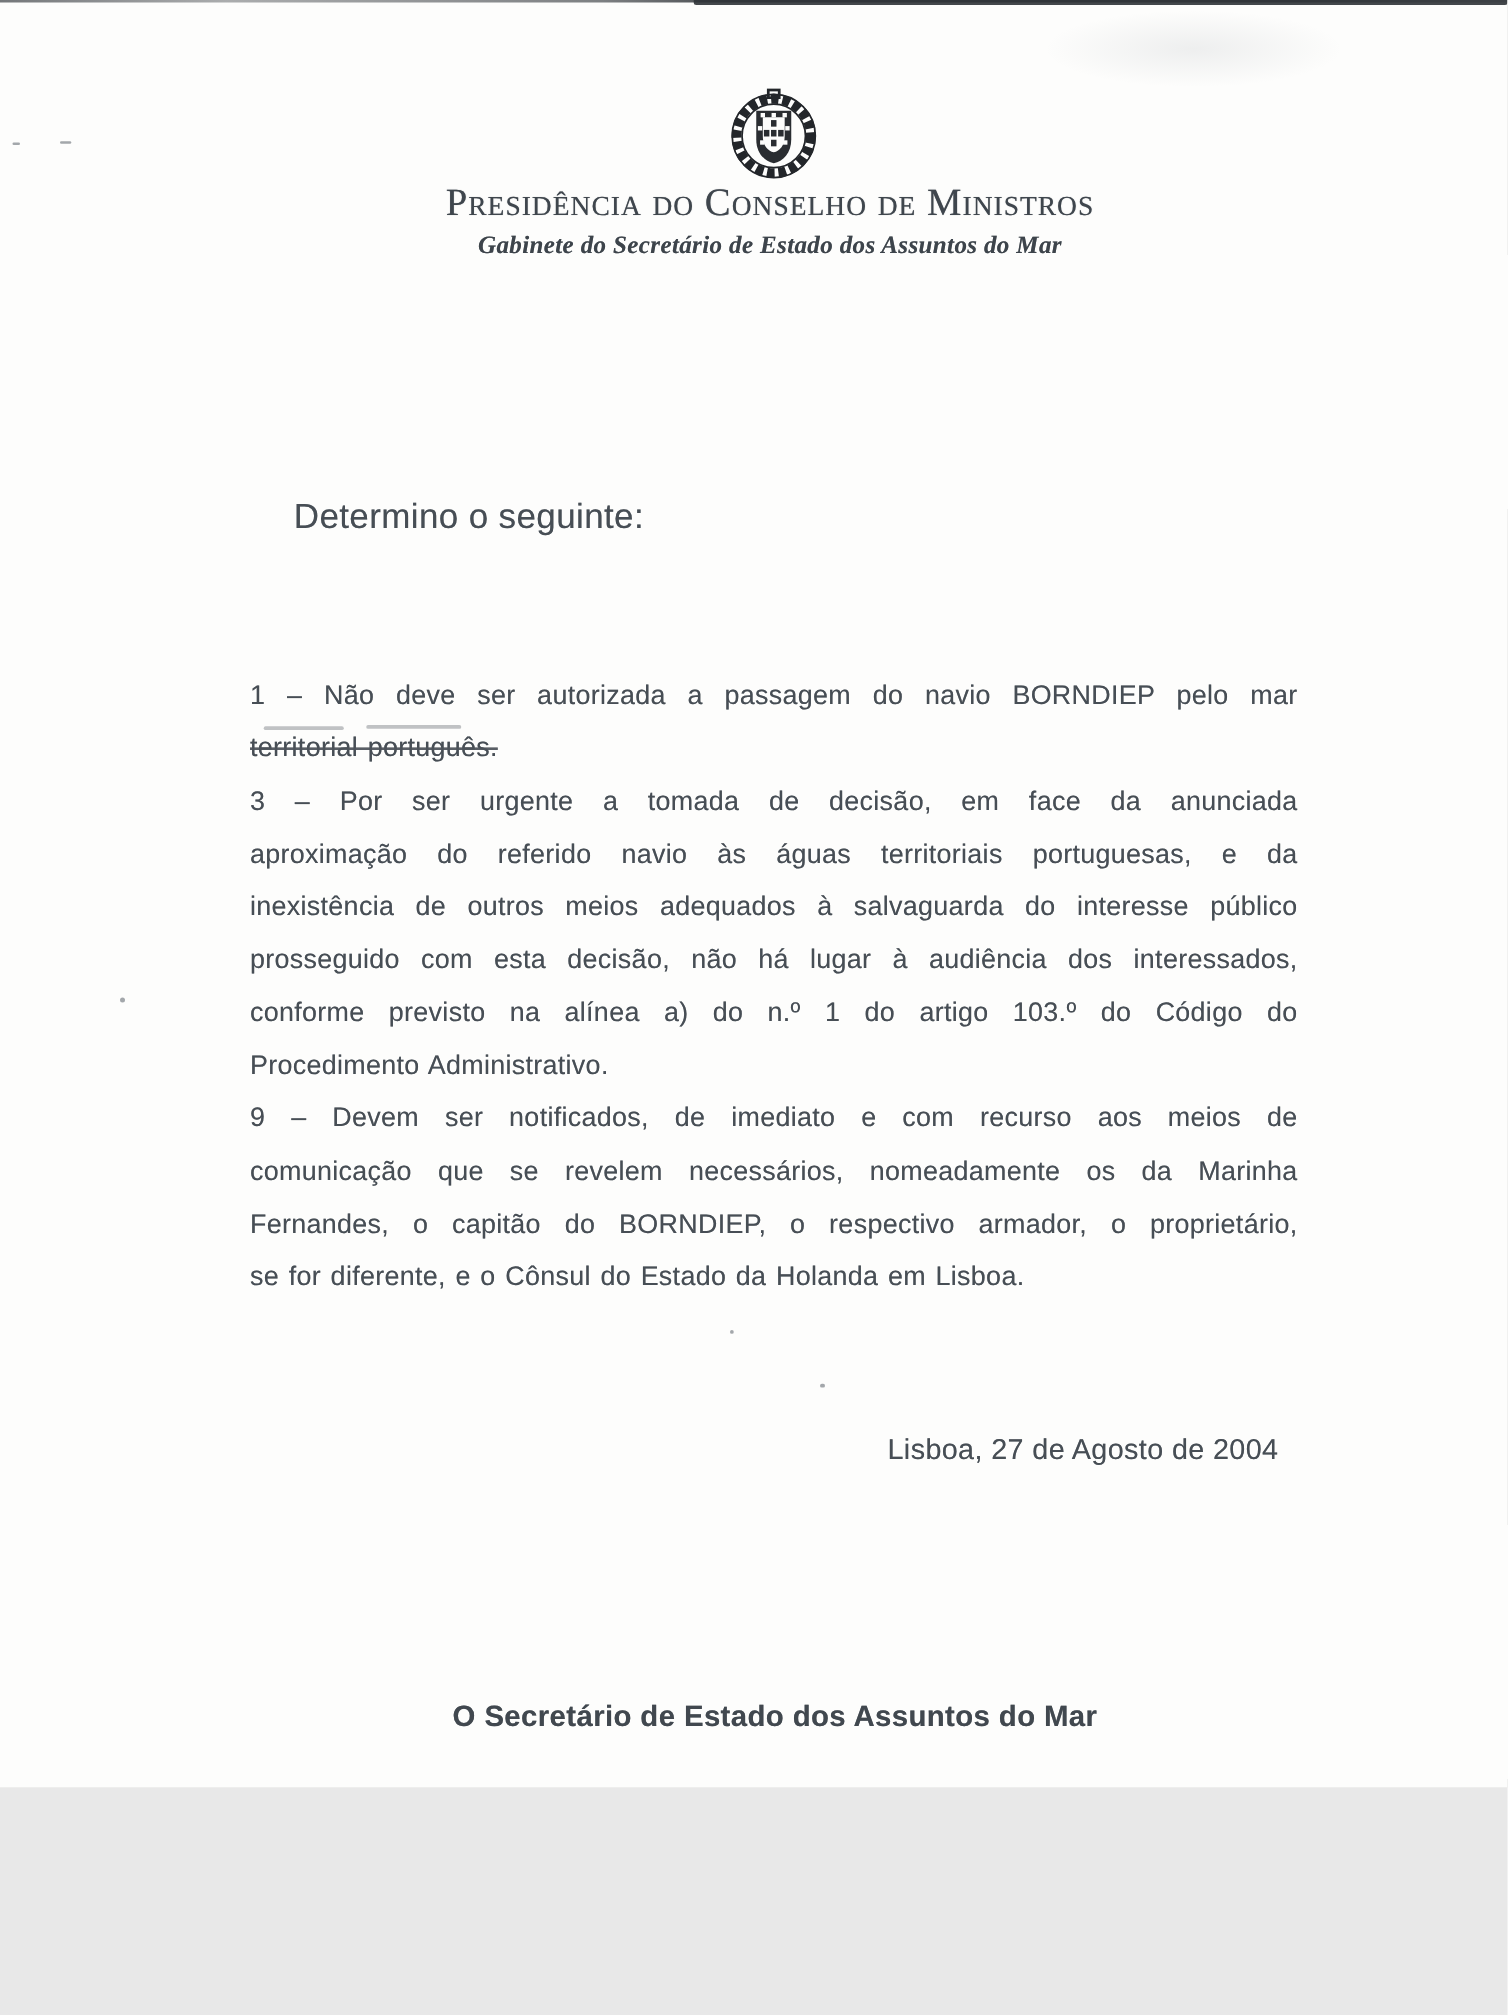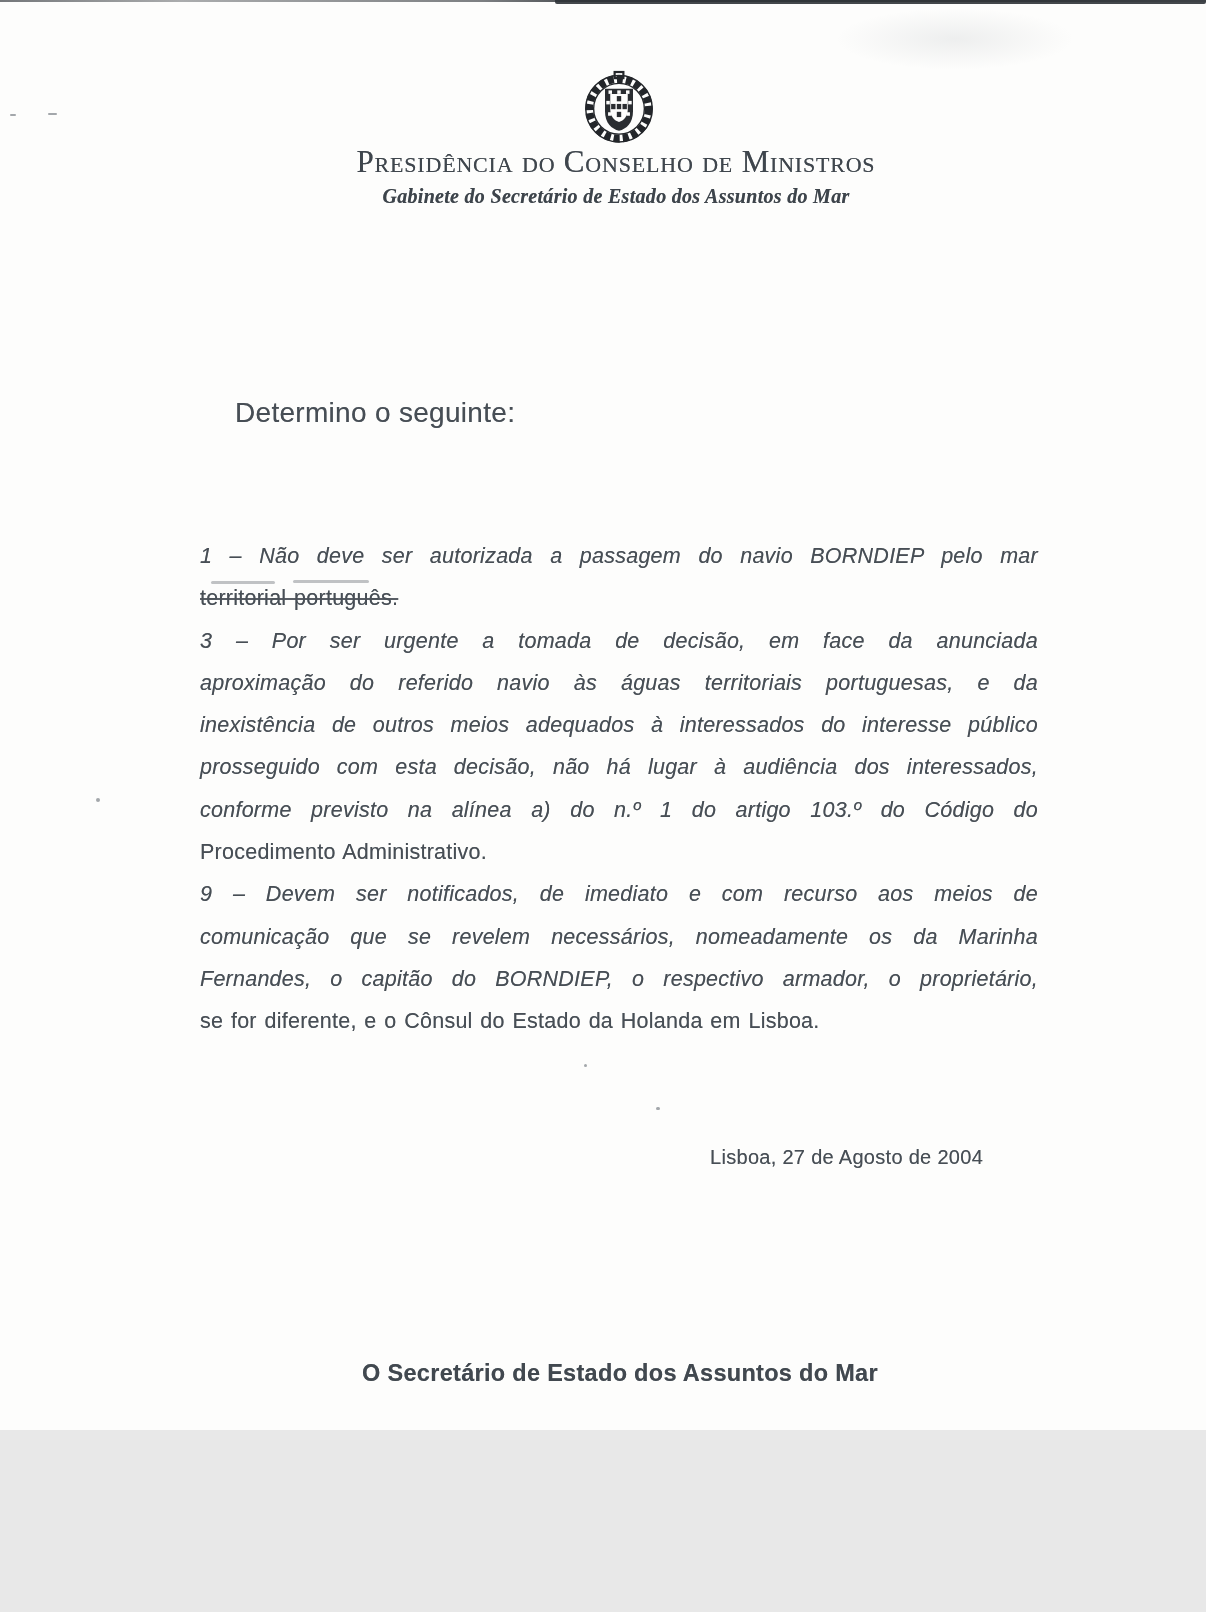--- a/index.html
+++ b/index.html
@@ -42,26 +42,26 @@
     position:absolute;top:397px;left:235px;
     font-size:28px;letter-spacing:.3px;
     text-shadow:0 0 .5px rgba(71,78,85,.55);
   }
   .bodytext{
     position:absolute;top:535px;left:200px;width:838px;
     font-size:21.5px;line-height:42.3px;letter-spacing:.25px;word-spacing:1.5px;
     text-shadow:0 0 .5px rgba(71,78,85,.55);
   }
   .ln{text-align:justify;}
-  .ln.j{text-align-last:justify;font-style:italic;}
+  .ln.j{text-align-last:justify;}
   .ln.l{text-align:left;text-align-last:left;}
   .ln.strike{text-decoration:line-through;text-decoration-thickness:2px;text-decoration-color:rgba(77,84,91,.85);text-align:right;}
   .dateline{
     position:absolute;top:1146px;left:710px;
-    font-size:20px;letter-spacing:.3px;
+    font-size:23px;letter-spacing:.3px;
     text-shadow:0 0 .5px rgba(71,78,85,.55);
   }
   
   .role{
     position:absolute;top:1360px;left:0;width:1240px;text-align:center;
     font-size:23.5px;font-weight:bold;letter-spacing:.3px;color:#41484f;
     text-shadow:0 0 .5px rgba(65,72,79,.6);
   }
   .signature{position:absolute;top:1422px;left:438px;width:505px;height:88px;}
   .name{
@@ -112,21 +112,21 @@
   <div class="hdr-title">Presidência do Conselho de Ministros</div>
   <div class="hdr-subtitle">Gabinete do Secretário de Estado dos Assuntos do Mar</div>
 
   <div class="intro">Determino o seguinte:</div>
 
   <div class="bodytext">
     <div class="ln j">1 – Não deve ser autorizada a passagem do navio BORNDIEP pelo mar</div>
     <div class="ln l strike">territorial português.</div>
     <div class="ln j">3 – Por ser urgente a tomada de decisão, em face da anunciada</div>
     <div class="ln j">aproximação do referido navio às águas territoriais portuguesas, e da</div>
-    <div class="ln j">inexistência de outros meios adequados à interessados do interesse público</div>
+    <div class="ln j">inexistência de outros meios adequados à salvaguarda do interesse público</div>
     <div class="ln j">prosseguido com esta decisão, não há lugar à audiência dos interessados,</div>
     <div class="ln j">conforme previsto na alínea a) do n.º 1 do artigo 103.º do Código do</div>
     <div class="ln l">Procedimento Administrativo.</div>
     <div class="ln j">9 – Devem ser notificados, de imediato e com recurso aos meios de</div>
     <div class="ln j">comunicação que se revelem necessários, nomeadamente os da Marinha</div>
     <div class="ln j">Fernandes, o capitão do BORNDIEP, o respectivo armador, o proprietário,</div>
     <div class="ln l">se for diferente, e o Cônsul do Estado da Holanda em Lisboa.</div>
   </div>
 
   <div class="dateline">Lisboa, 27 de Agosto de 2004</div>

